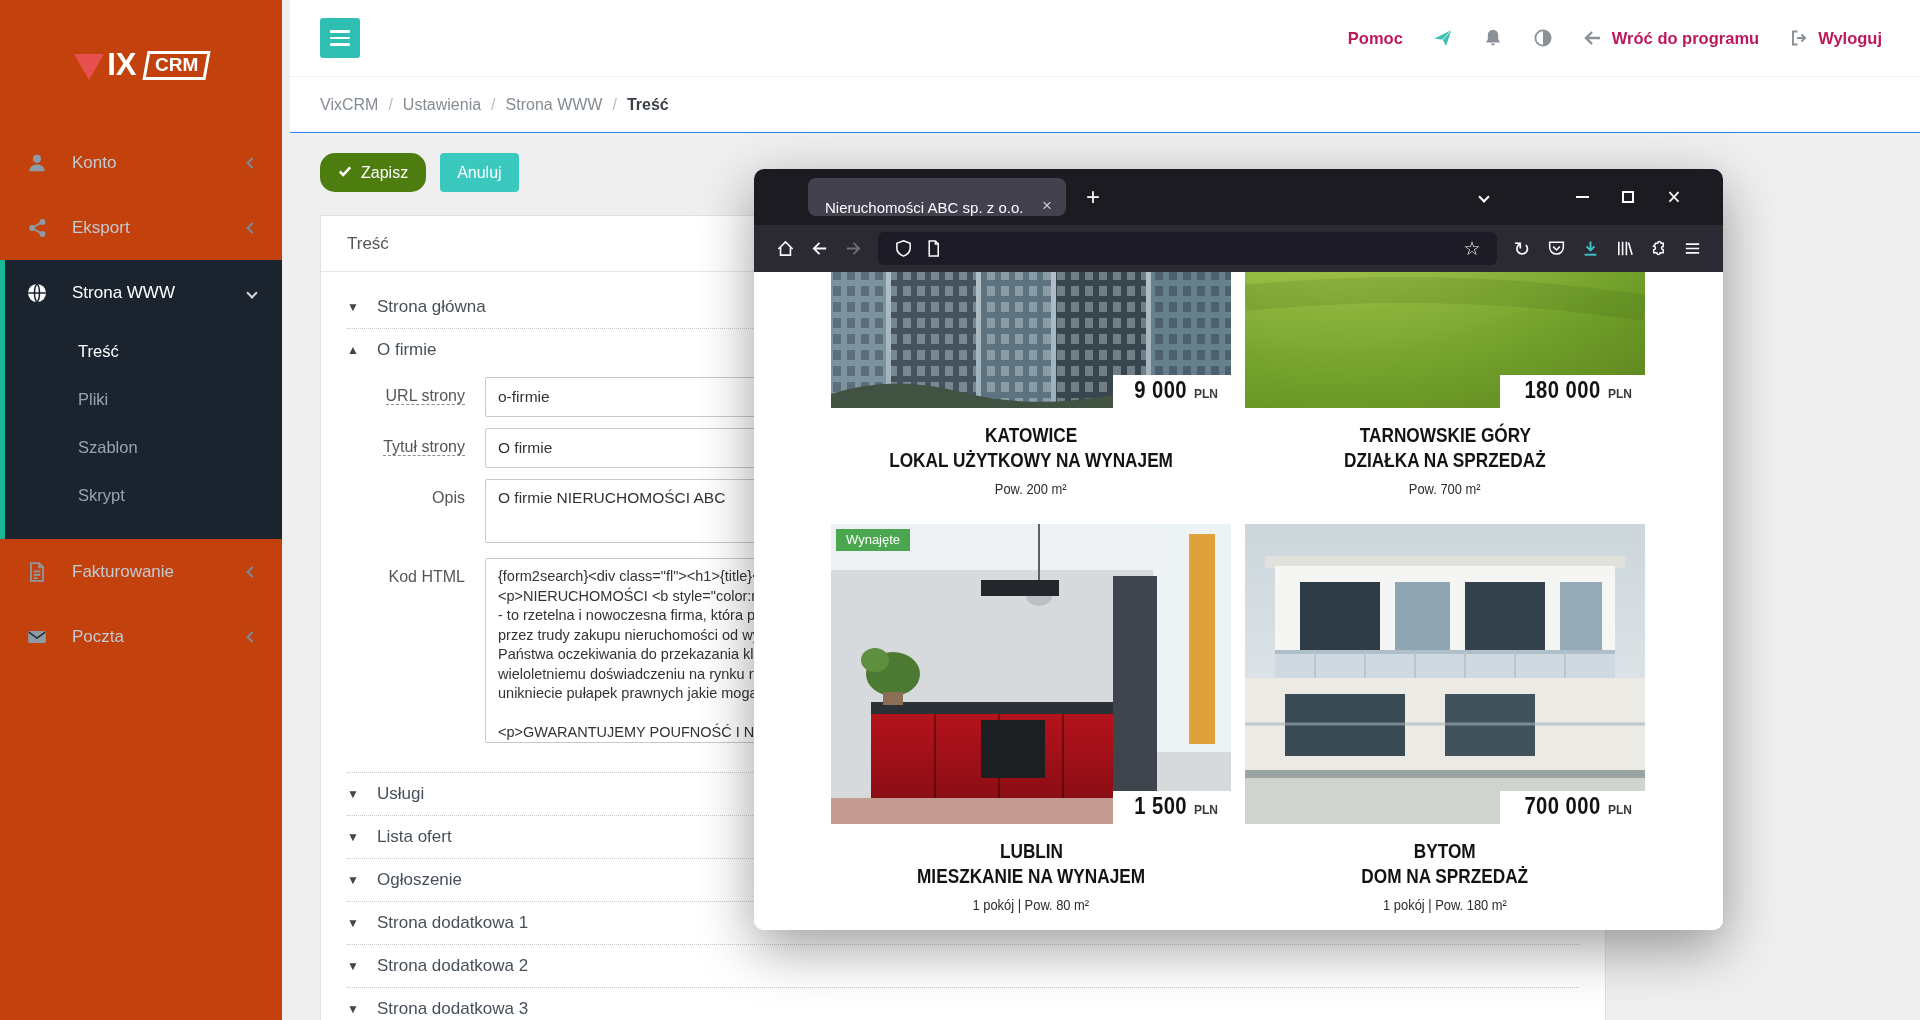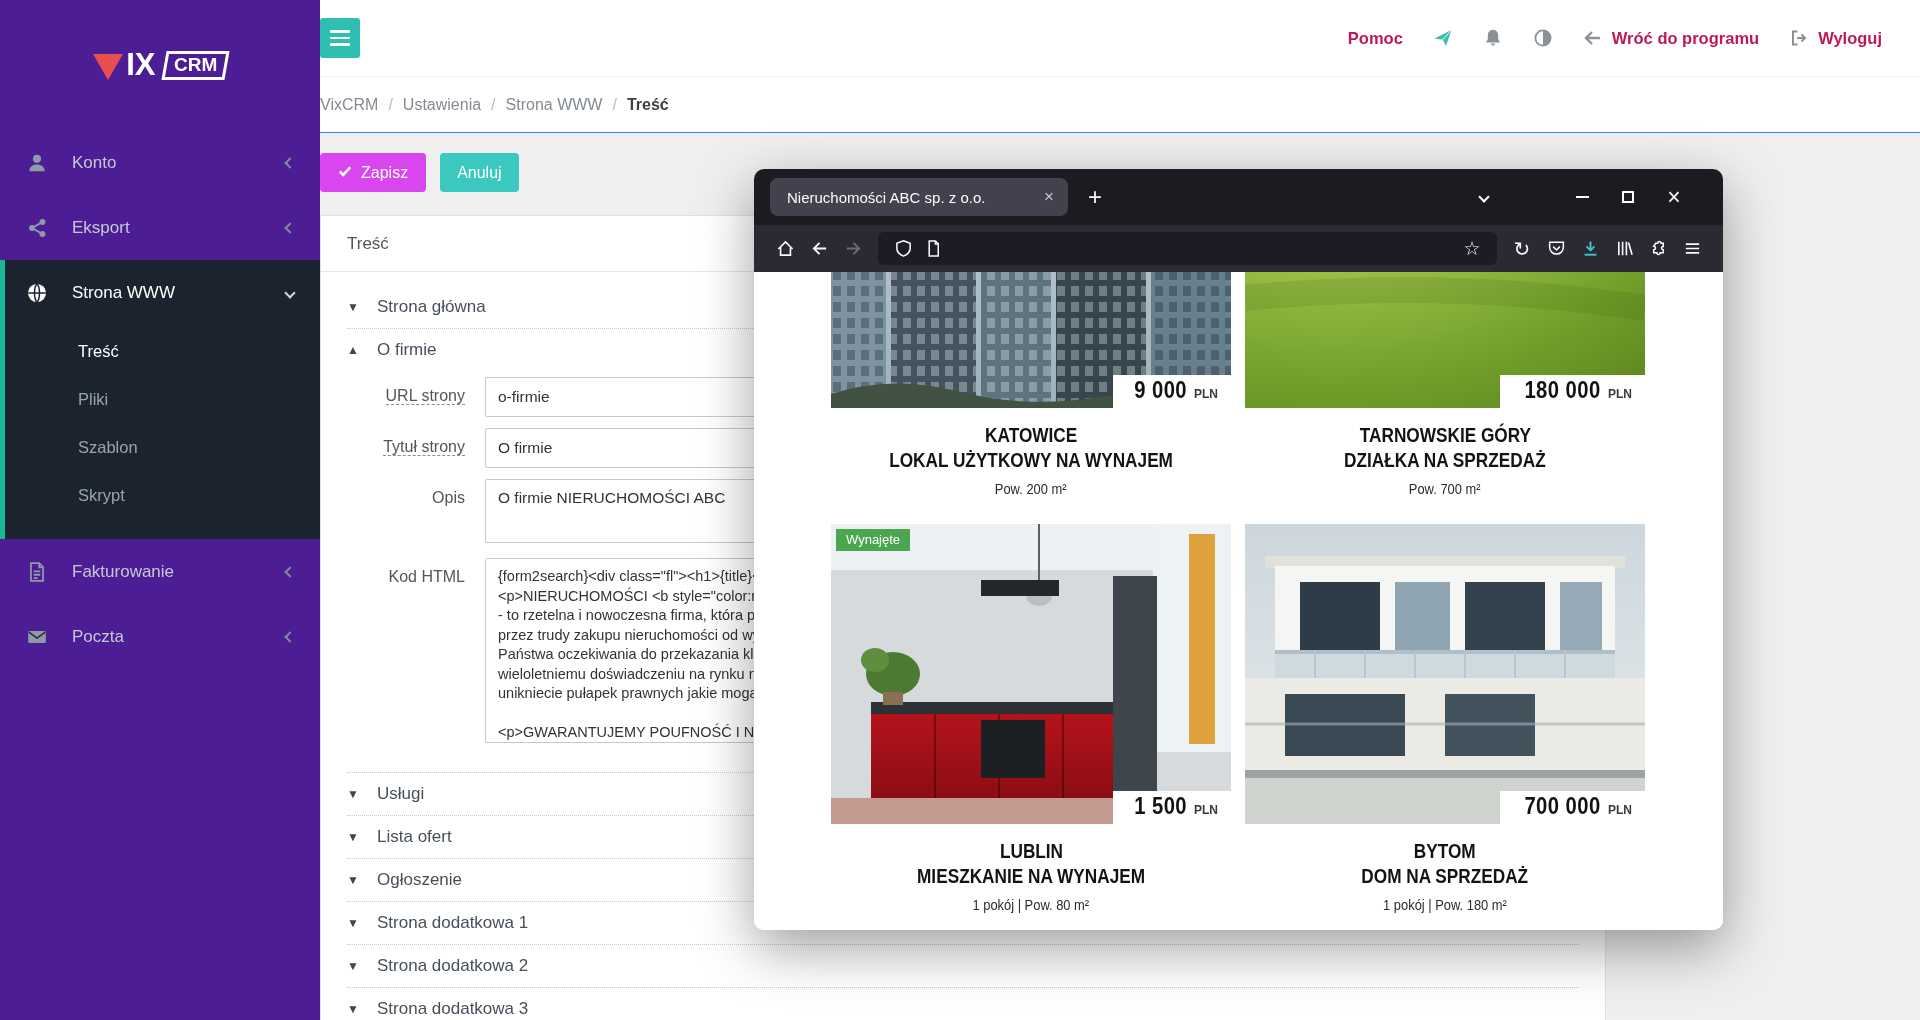--- a/index.html
+++ b/index.html
@@ -1,20 +1,20 @@
 <!DOCTYPE html>
 <html><head>
 <meta charset="utf-8">
 <style>
   * { box-sizing: border-box; margin: 0; padding: 0; }
   html,body { width:1920px; height:1020px; overflow:hidden; }
   body { font-family:"Liberation Sans", sans-serif; background:#efeff0; position:relative; }
 
   
-  .sidebar { position:absolute; left:0; top:0; width:320px; height:1020px; background:#4c1d95; z-index:2; }
+  .sidebar { position:absolute; left:0; top:0; width:282px; height:1020px; background:#c2410c; z-index:2; }
   .logo { height:130px; display:flex; align-items:center; justify-content:center; gap:3px; }
   .logo-tri { width:0; height:0; border-left:15px solid transparent; border-right:15px solid transparent; border-top:26px solid #e8504f; margin-top:4px; }
   .logo-ix { color:#fff; font-size:31px; font-weight:800; letter-spacing:0; }
   .logo-crm { color:#fff; font-size:19px; font-weight:700; border:3px solid #fff; padding:0 7px 1px 7px; margin-left:5px; transform:skewX(-10deg); }
   .logo-crm > span{ display:inline-block; transform:skewX(10deg); }
   .nav-item { height:65px; display:flex; align-items:center; padding:0 26px; color:#c2cad2; font-size:17px; cursor:pointer; }
   .nav-item .ico { width:22px; height:22px; margin-right:24px; flex:0 0 22px; }
   .chev { width:8px; height:8px; border-right:2px solid #7e8a96; border-bottom:2px solid #7e8a96; display:inline-block; }
   .chev.left { transform:rotate(135deg); }
   .chev.down { transform:rotate(45deg); border-color:#cfd6dc; }
@@ -35,21 +35,21 @@
   .tb-ico { width:20px; height:20px; display:inline-block; cursor:pointer; }
 
   .crumbbar { height:57px; background:#fff; border-top:1px solid #f2f2f2; border-bottom:1px solid #3b82f6; display:flex; align-items:center; padding:0 30px; font-size:16px; color:#848b92; }
   .crumbbar .sep { margin:0 10px; color:#b9bec3; }
   .crumbbar .cur { color:#3b4046; font-weight:700; }
   .crumbbar a { color:#848b92; text-decoration:none; cursor:pointer; }
 
   .content { position:absolute; top:133px; left:0; right:0; bottom:0; padding:20px 30px; background:#efeff0; }
   .btn-row { display:flex; gap:14px; }
   .btn { height:39px; border:none; border-radius:4px; color:#fff; font-size:16px; font-family:inherit; display:flex; align-items:center; gap:9px; cursor:pointer; }
-  .btn-save { background:#d946ef; padding:16px 18px; }
+  .btn-save { background:#4d7c0f; padding:16px 18px;border-radius:15px; }
   .btn-cancel { background:#3bc8bf; padding:0 17px; }
 
   .panel { margin-top:23px; width:1286px; background:#fff; border:1px solid #e0e0e0; height:1010px; }
   .panel-header { height:56px; display:flex; align-items:center; padding:0 26px; color:#555; font-size:17px; border-bottom:1px solid #e6e6e6; }
   .panel-body { padding:14px 26px 0 26px; }
   .section { border-bottom:1px dotted #c9c9c9; }
   .acc-row { display:flex; align-items:center; padding:11px 0; color:#47505a; font-size:17px; cursor:pointer; }
   .arrow { font-size:12px; color:#3f464d; width:30px; }
   .fields { padding:6px 0 14px 0; }
   .frow { display:flex; margin-bottom:11px; }
@@ -57,21 +57,21 @@
   .flabel .u { border-bottom:1px dashed #8d8d8d; cursor:help;text-align:right; }
   .fctl input, .fctl textarea { width:560px; border:1px solid #c9c9c9; border-radius:2px; font-family:inherit; font-size:15.5px; color:#333; padding:0 12px; background:#fff; }
   .fctl input { height:40px; }
   .fctl textarea { padding:8px 12px; resize:none; line-height:19.5px; overflow:hidden; }
   .ta-small { height:64px; }
   .ta-big { height:185px; font-size:14.5px !important; }
 
   
   .browser { position:absolute; left:754px; top:169px; width:969px; height:761px; border-radius:10px; overflow:hidden; box-shadow:0 18px 55px rgba(0,0,0,.38); z-index:5; background:#fff; }
   .b-titlebar { height:56px; background:#1c1b22; display:flex; align-items:center; padding:0 26px 0 16px; }
-  .b-tab { width:298px; height:38px; background:#42414d; border-radius:8px; display:flex; align-items:center; padding:0 12px 0 17px; color:#fbfbfe; font-size:15px; cursor:pointer; }
+  .b-tab { margin-left:38px; width:258px; height:38px; background:#42414d; border-radius:8px; display:flex; align-items:flex-end; padding:0 12px 0 17px; color:#fbfbfe; font-size:15px; cursor:pointer; }
   .b-tab .title { flex:1; white-space:nowrap; overflow:hidden; }
   .b-tab .x { color:#c9c9d2; font-size:17px; cursor:pointer; padding:0 2px; }
   .b-plus { color:#fbfbfe; font-size:24px; font-weight:400; margin-left:20px; cursor:pointer; line-height:1; }
   .b-winctrl { margin-left:auto; display:flex; align-items:center; gap:0; }
   .wbtn { width:46px; height:34px; display:flex; align-items:center; justify-content:center; color:#fbfbfe; cursor:pointer; }
   .wbtn.chevbox { margin-right:52px; }
   .w-min { width:13px; height:2px; background:#fbfbfe; display:inline-block; }
   .w-max { width:12px; height:12px; border:2px solid #fbfbfe; display:inline-block; }
   .w-x { font-size:23px; line-height:1; }
   .b-toolbar { height:47px; background:#2b2a33; display:flex; align-items:center; padding:0 14px; }

